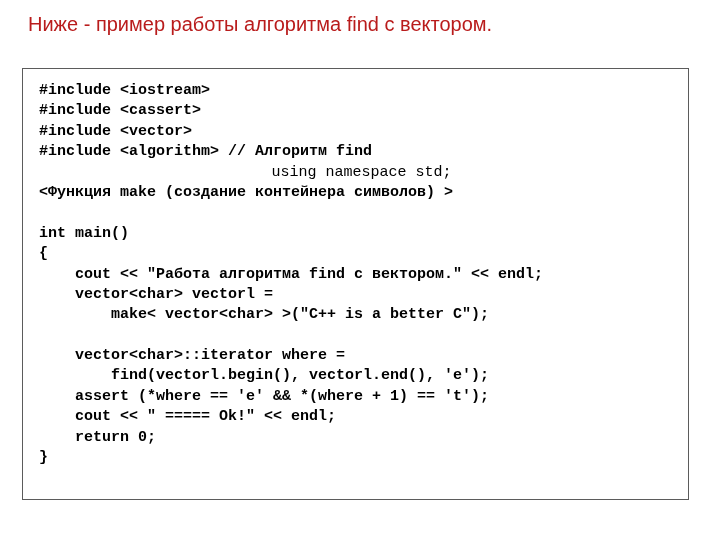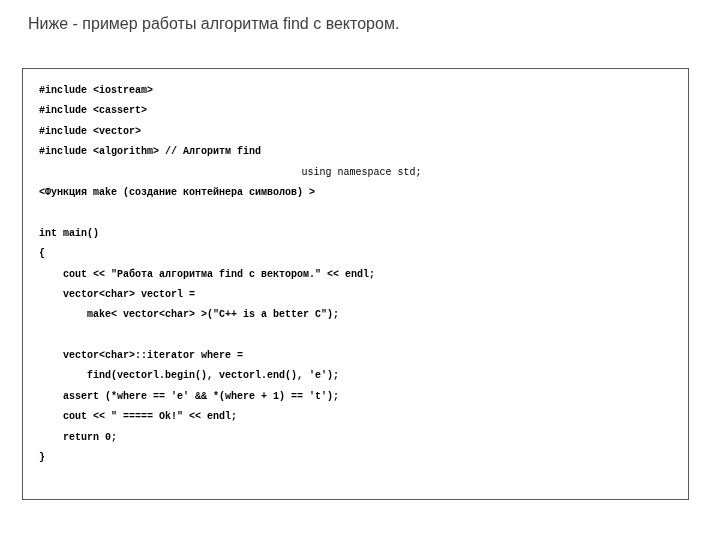--- a/index.html
+++ b/index.html
@@ -23,23 +23,23 @@
     height: 540px;
     background: #ffffff;
   }
 
   
   #caption {
     position: absolute;
     left: 28px;
     top: 14px;
     font-family: "Liberation Sans", sans-serif;
-    font-size: 16px;
+    font-size: 20px;
     line-height: 20px;
-    color: #404040;
+    color: #b91c1c;
     white-space: nowrap;
     letter-spacing: 0px;
   }
 
   
   #code-frame {
     position: absolute;
     left: 22px;
     top: 68px;
     width: 667px;
@@ -48,21 +48,21 @@
     border: 1px solid #5b5b5b;
     background: #ffffff;
   }
 
   #code-block {
     position: absolute;
     left: 16px;
     top: 12px;
     right: 4px;
     font-family: "Liberation Mono", "DejaVu Sans Mono", monospace;
-    font-size: 10px;
+    font-size: 15px;
     line-height: 20.4px;
     color: #000000;
     white-space: pre;
   }
 
   .cl {
     display: block;
     height: 20.4px;
     white-space: pre;
   }

